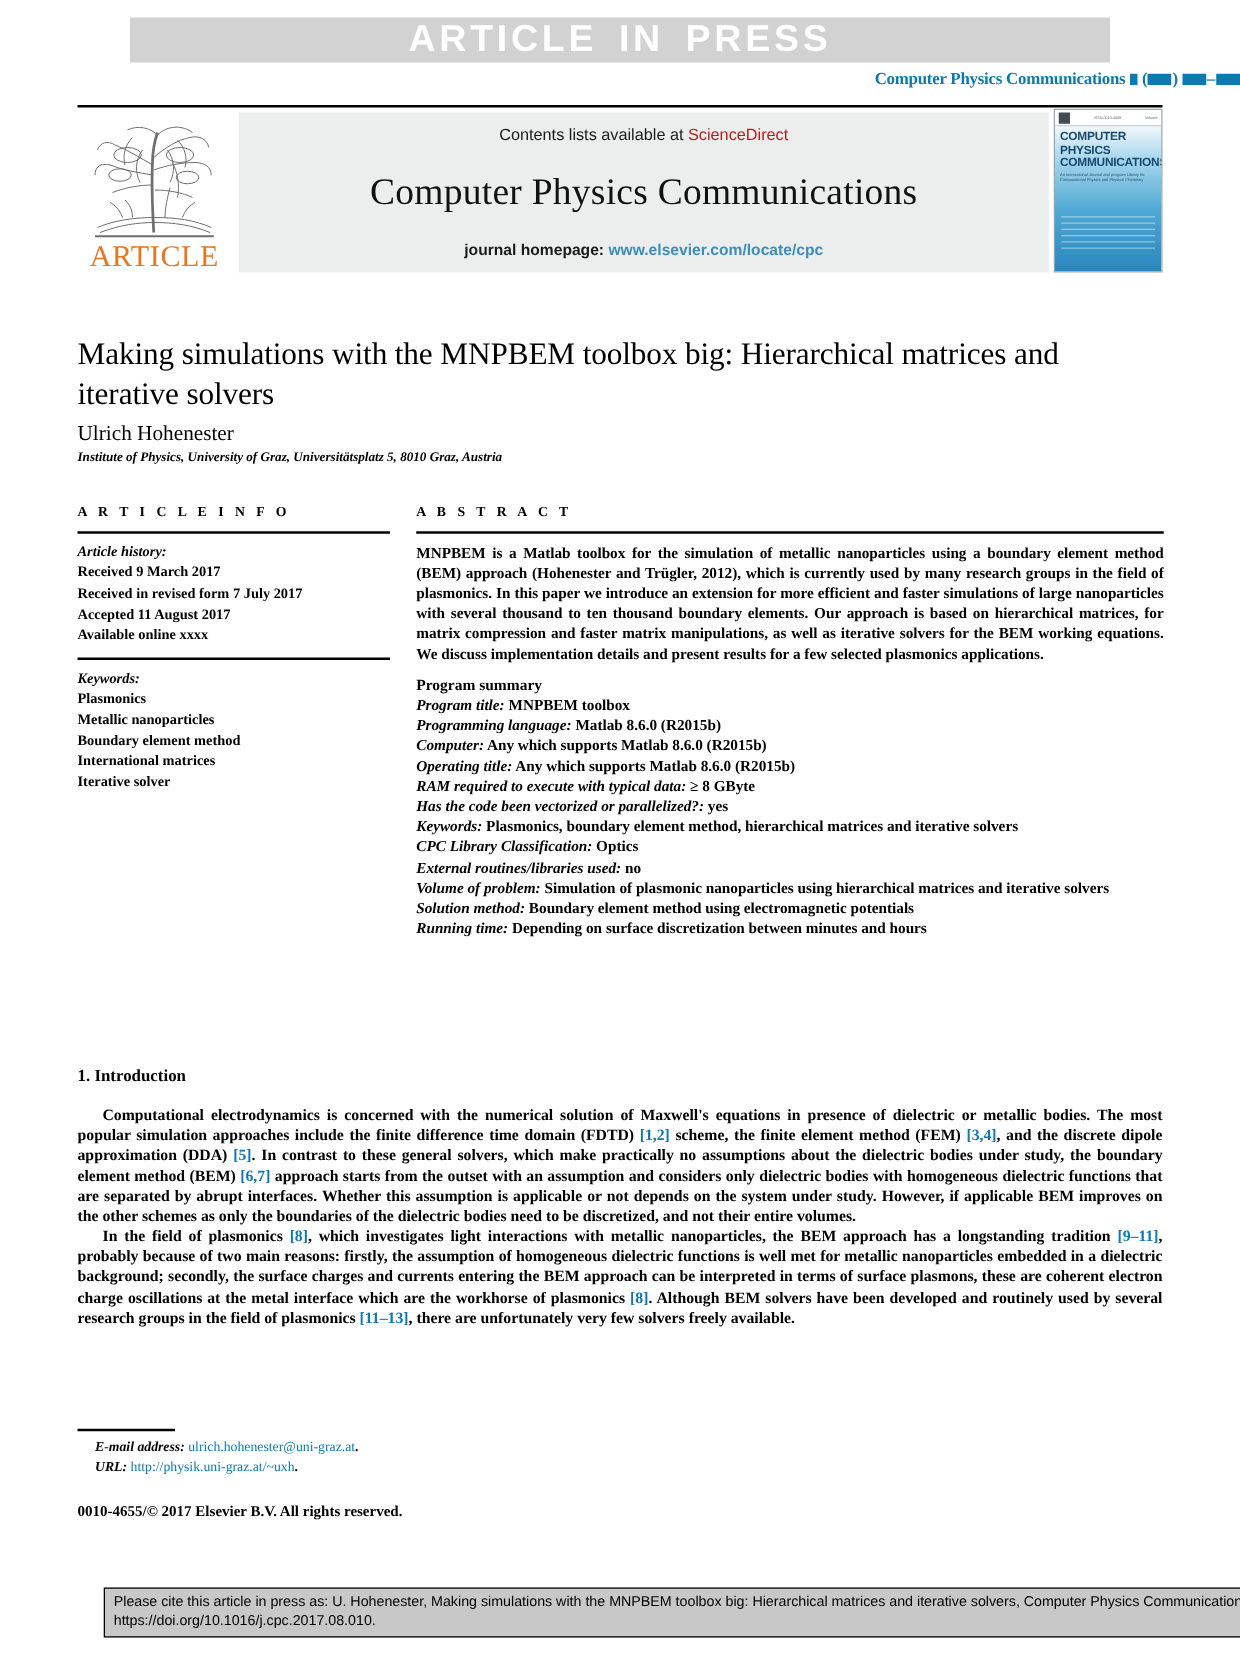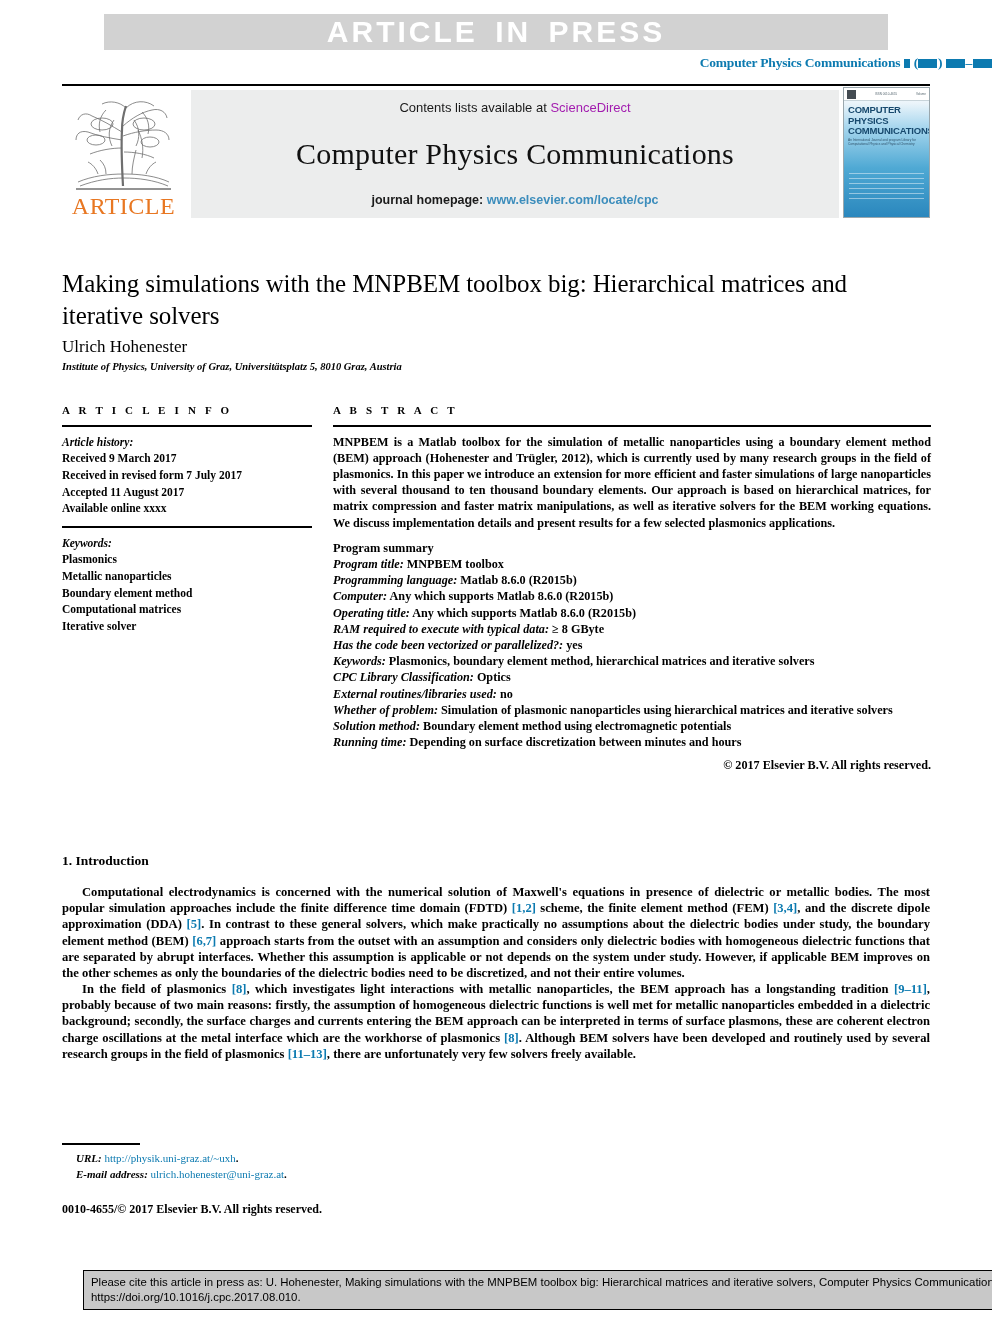--- a/index.html
+++ b/index.html
@@ -115,21 +115,21 @@
     justify-content: space-between;
     padding: 10px 0 11px 0;
     box-sizing: border-box;
   }
   .contents-line {
     font-family: "Liberation Sans", sans-serif;
     font-size: 13px;
     color: #1a1a1a;
   }
   .contents-line .sd {
-    color: #a21caf;
+    color: #b91c1c;
   }
   .journal-title {
     font-family: "Liberation Serif", serif;
     font-size: 30px;
     color: #111111;
     letter-spacing: 0.2px;
   }
   .homepage-line {
     font-family: "Liberation Sans", sans-serif;
     font-size: 12.5px;
@@ -488,56 +488,55 @@
     <div class="info-line">Received 9 March 2017</div>
     <div class="info-line">Received in revised form 7 July 2017</div>
     <div class="info-line">Accepted 11 August 2017</div>
     <div class="info-line">Available online xxxx</div>
     <div class="info-gap"></div>
     <div class="hrule"></div>
     <div class="info-label">Keywords:</div>
     <div class="info-line">Plasmonics</div>
     <div class="info-line">Metallic nanoparticles</div>
     <div class="info-line">Boundary element method</div>
-    <div class="info-line">Computational matrices</div>
+    <div class="info-line">International matrices</div>
     <div class="info-line">Iterative solver</div>
   </div>
 
   <div class="abs-col">
     <div class="sec-head">A B S T R A C T</div>
     <div class="hrule"></div>
     <p class="abstract-body">MNPBEM is a Matlab toolbox for the simulation of metallic nanoparticles using a boundary element method (BEM) approach (Hohenester and Trügler, 2012), which is currently used by many research groups in the field of plasmonics. In this paper we introduce an extension for more efficient and faster simulations of large nanoparticles with several thousand to ten thousand boundary elements. Our approach is based on hierarchical matrices, for matrix compression and faster matrix manipulations, as well as iterative solvers for the BEM working equations. We discuss implementation details and present results for a few selected plasmonics applications.</p>
     <div class="prog-head">Program summary</div>
     <div id="prog-list">
         <div class="prog-item hang"><i>Program title:</i><span> MNPBEM toolbox</span></div>
         <div class="prog-item hang"><i>Programming language:</i><span> Matlab 8.6.0 (R2015b)</span></div>
         <div class="prog-item hang"><i>Computer:</i><span> Any which supports Matlab 8.6.0 (R2015b)</span></div>
         <div class="prog-item hang"><i>Operating title:</i><span> Any which supports Matlab 8.6.0 (R2015b)</span></div>
         <div class="prog-item hang"><i>RAM required to execute with typical data:</i><span> ≥ 8 GByte</span></div>
         <div class="prog-item hang"><i>Has the code been vectorized or parallelized?:</i><span> yes</span></div>
         <div class="prog-item hang"><i>Keywords:</i><span> Plasmonics, boundary element method, hierarchical matrices and iterative solvers</span></div>
         <div class="prog-item hang"><i>CPC Library Classification:</i><span> Optics</span></div>
         <div class="prog-item hang"><i>External routines/libraries used:</i><span> no</span></div>
-        <div class="prog-item hang"><i>Whether of problem:</i><span> Simulation of plasmonic nanoparticles using hierarchical matrices and iterative solvers</span></div>
+        <div class="prog-item hang"><i>Volume of problem:</i><span> Simulation of plasmonic nanoparticles using hierarchical matrices and iterative solvers</span></div>
         <div class="prog-item hang"><i>Solution method:</i><span> Boundary element method using electromagnetic potentials</span></div>
         <div class="prog-item hang"><i>Running time:</i><span> Depending on surface discretization between minutes and hours</span></div>
       </div>
-    <div class="copyright">© 2017 Elsevier B.V. All rights reserved.</div>
   </div>
 
   <div class="intro-head">1. Introduction</div>
   <div class="body-text">
     <p id="para1"><span>Computational electrodynamics is concerned with the numerical solution of Maxwell's equations in presence of dielectric or metallic bodies. The most popular simulation approaches include the finite difference time domain (FDTD) </span><span class="cite">[1,2]</span><span> scheme, the finite element method (FEM) </span><span class="cite">[3,4]</span><span>, and the discrete dipole approximation (DDA) </span><span class="cite">[5]</span><span>. In contrast to these general solvers, which make practically no assumptions about the dielectric bodies under study, the boundary element method (BEM) </span><span class="cite">[6,7]</span><span> approach starts from the outset with an assumption and considers only dielectric bodies with homogeneous dielectric functions that are separated by abrupt interfaces. Whether this assumption is applicable or not depends on the system under study. However, if applicable BEM improves on the other schemes as only the boundaries of the dielectric bodies need to be discretized, and not their entire volumes.</span></p>
     <p id="para2"><span>In the field of plasmonics </span><span class="cite">[8]</span><span>, which investigates light interactions with metallic nanoparticles, the BEM approach has a longstanding tradition </span><span class="cite">[9–11]</span><span>, probably because of two main reasons: firstly, the assumption of homogeneous dielectric functions is well met for metallic nanoparticles embedded in a dielectric background; secondly, the surface charges and currents entering the BEM approach can be interpreted in terms of surface plasmons, these are coherent electron charge oscillations at the metal interface which are the workhorse of plasmonics </span><span class="cite">[8]</span><span>. Although BEM solvers have been developed and routinely used by several research groups in the field of plasmonics </span><span class="cite">[11–13]</span><span>, there are unfortunately very few solvers freely available.</span></p>
   </div>
 
   <div class="footnote">
     <div class="foot-rule"></div>
+    <div class="foot-line"><i>E-mail address:</i><span class="lnk"> ulrich.hohenester@uni-graz.at</span><span>.</span></div>
     <div class="foot-line"><i>URL:</i><span class="lnk"> http://physik.uni-graz.at/~uxh</span><span>.</span></div>
-    <div class="foot-line"><i>E-mail address:</i><span class="lnk"> ulrich.hohenester@uni-graz.at</span><span>.</span></div>
   </div>
 
   <div class="doi-block">
     <div class="issn-line">0010-4655/© 2017 Elsevier B.V. All rights reserved.</div>
   </div>
 
   <div class="cite-box">
     <div class="cite-box-text">Please cite this article in press as: U. Hohenester, Making simulations with the MNPBEM toolbox big: Hierarchical matrices and iterative solvers, Computer Physics Communications (2017), https://doi.org/10.1016/j.cpc.2017.08.010.</div>
   </div>
 

